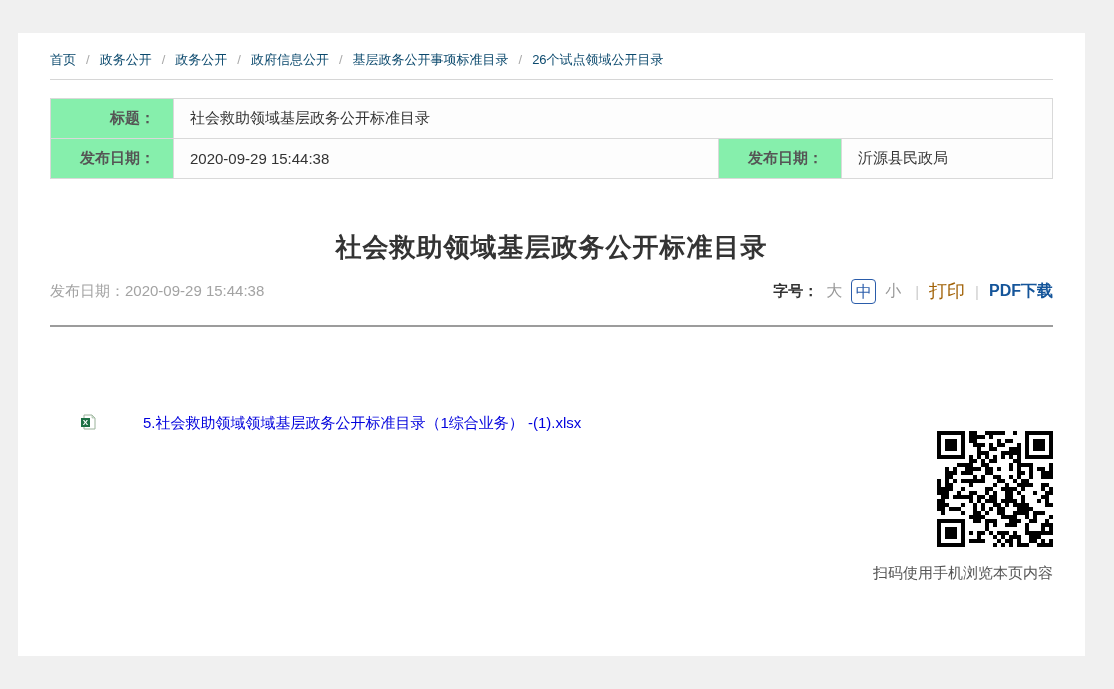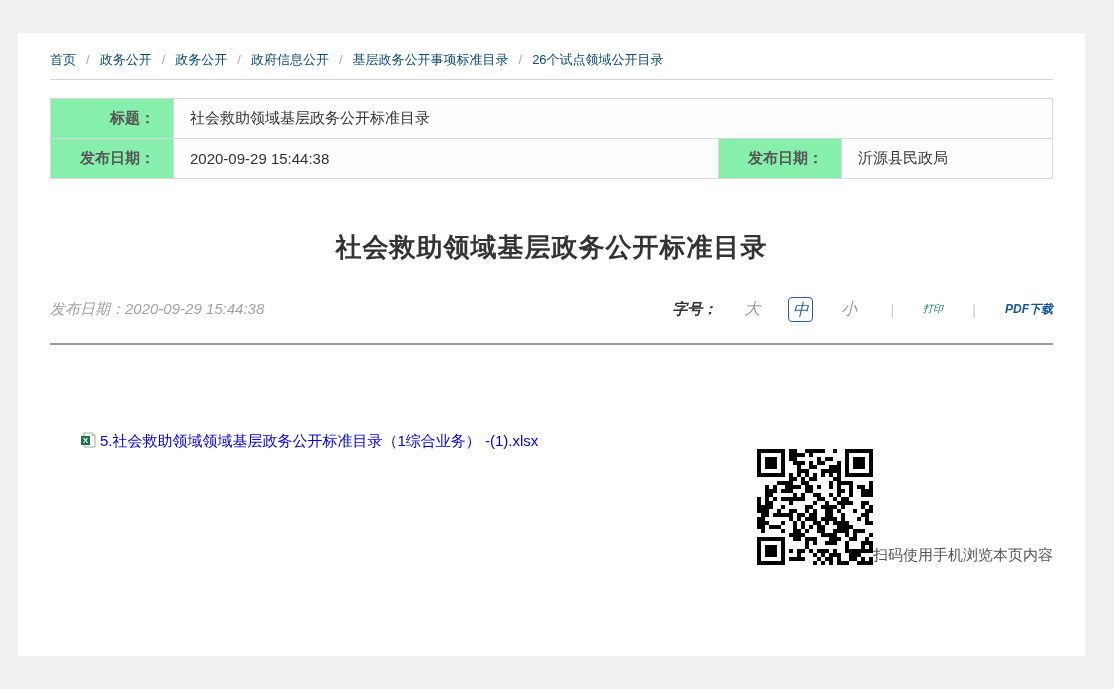--- a/index.html
+++ b/index.html
@@ -32,45 +32,45 @@
   }
   .meta-table td.m-value { background:#fdfdfd; color:#333; padding-left:16px; }
 
   
   .article-title {
     text-align:center; font-size:26px; font-weight:bold;
     color:#333; margin:51px 0 0 0; letter-spacing:1px;
   }
   .meta-row {
     display:flex; justify-content:space-between; align-items:center;
-    margin-top:31px; height:26px;font-style:italic;
+    margin-top:13px; height:26px;
   }
   .publish-date { color:#a3a3a3; font-size:15px; }
-  .toolbar { display:flex; align-items:center; font-size:16px;gap:19px; }
+  .toolbar { display:flex; align-items:center; font-size:16px; }
   .fs-label { color:#333; font-weight:bold; font-size:15px; margin-right:4px; }
   .fs-btn { color:#999; cursor:pointer; margin:0 4px; }
   .fs-btn.active {
     color:#2a5caa; border:1px solid #2a5caa; border-radius:4px;
     width:25px; height:25px; line-height:23px; text-align:center; margin:0 5px;
   }
   .tb-sep { color:#ccc; margin:0 10px; font-size:15px; }
-  .print-btn { color:#0f766e; font-size:10px; cursor:pointer; }
-  .pdf-btn { color:#15559a; font-size:12px; font-weight:bold; cursor:pointer; text-decoration:none; }
+  .print-btn { color:#a16207; font-size:18px; cursor:pointer; }
+  .pdf-btn { color:#15559a; font-size:16px; font-weight:bold; cursor:pointer; text-decoration:none; }
   .thick-divider { height:2px; background:#9c9c9c; margin-top:21px; }
 
   
   .lower { display:flex; justify-content:space-between; align-items:flex-start; }
   .attachment {
     margin:87px 0 0 30px;
     display:flex; align-items:center; font-size:15px;
   }
   .attachment .file-icon { margin-right:4px; display:inline-block; }
-  .attachment a { color:#0000dd; text-decoration:none; cursor:pointer; }
-
-  .qr-wrap { margin-top:104px; display:flex; flex-direction:row; align-items:flex-end; }
+  .attachment a { color:#0000dd; text-decoration:none; cursor:pointer;margin-left:43px; }
+
+  .qr-wrap { margin-top:104px; display:flex; flex-direction:column; align-items:flex-end; }
   .qr-code { width:116px; height:116px; display:block; }
   .qr-caption { margin-top:17px; color:#555; font-size:15px; }
 </style>
 </head>
 <body>
 
 <div class="card">
 
   <nav class="breadcrumb">
     <a class="crumb">首页</a><span class="crumb-sep">/</span><a class="crumb">政务公开</a><span class="crumb-sep">/</span><a class="crumb">政务公开</a><span class="crumb-sep">/</span><a class="crumb">政府信息公开</a><span class="crumb-sep">/</span><a class="crumb">基层政务公开事项标准目录</a><span class="crumb-sep">/</span><a class="crumb">26个试点领域公开目录</a>

